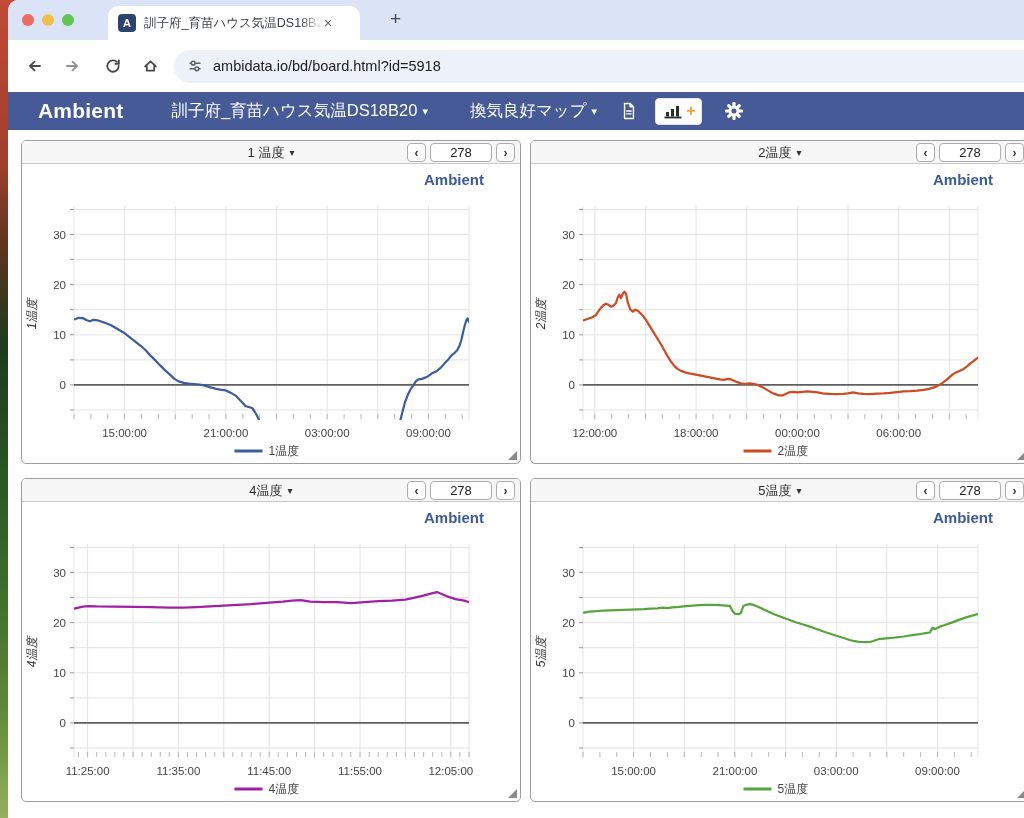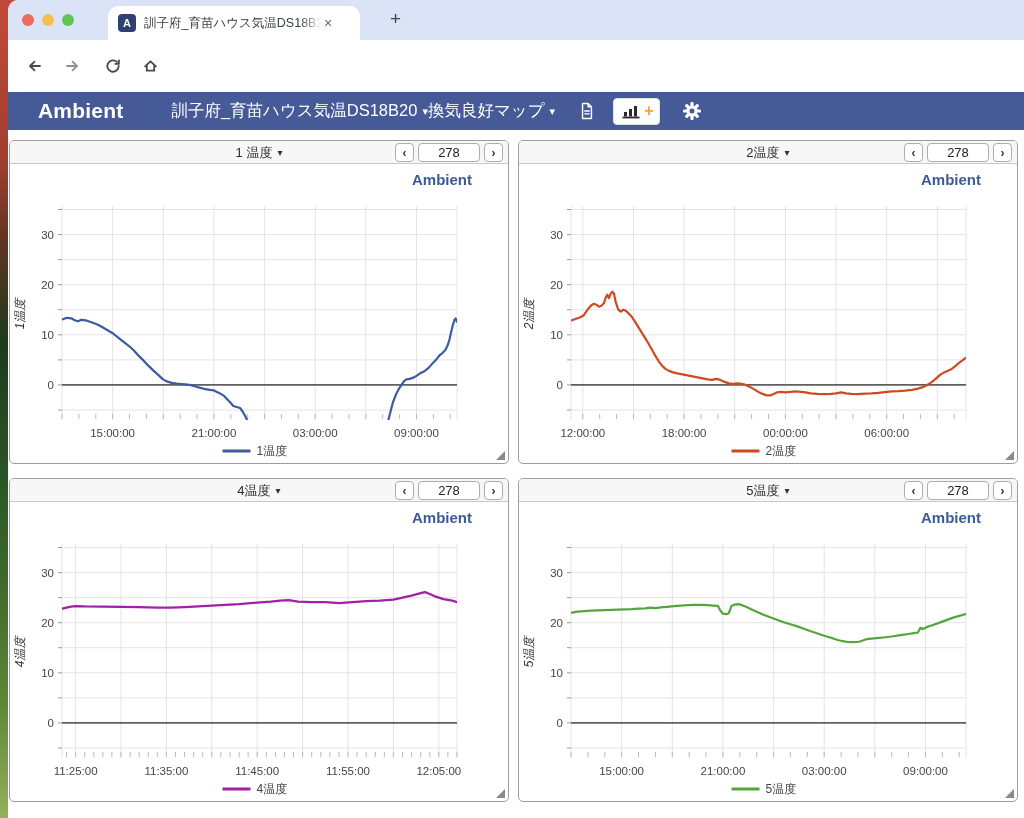--- a/index.html
+++ b/index.html
@@ -33,29 +33,29 @@
     display:flex; align-items:center; min-width:0; }
   .omnibox svg { flex:none; margin-left:13px; }
   .url-text { margin-left:10px; font-size:14.5px; color:#202124; white-space:nowrap; }
 
   
   .navbar { height:38px; background:#455a96; display:flex; align-items:center; flex:none; color:#fff; }
   .brand { font-size:21px; font-weight:bold; margin-left:30px; letter-spacing:.2px; }
   .menu { font-size:16.5px; display:flex; align-items:center; gap:5px; }
   .menu .caret { font-size:11px; }
   .menu-channel { margin-left:48px; }
-  .menu-map { }
+  .menu-map { margin-left:42px; }
   .icon-btn { margin-left:24px; display:flex; align-items:center; }
   .chart-add-btn { margin-left:18px; background:#fdfdfd; border:1px solid #e2e2e2; border-radius:4px;
     height:27px; padding:0 6px; display:flex; align-items:center; }
   .chart-add-btn .plus { color:#f2a33c; font-weight:800; font-size:16px; margin-left:2px; line-height:1; }
   .gear-btn { margin-left:22px; display:flex; align-items:center; }
 
   
-  .content { flex:1; background:#fff; padding:10px 6px 0 1px; }
+  .content { flex:1; background:#fff; padding:10px 6px 0 13px; }
   .grid { display:grid; grid-template-columns:500px 500px; grid-auto-rows:324px; column-gap:9px; row-gap:14px; }
   .panel { border:1px solid #9e9e9e; border-radius:5px; background:#fff; display:flex; flex-direction:column; overflow:hidden; }
   .panel-header { height:23px; background:#f7f7f7; border-bottom:1px solid #c9c9c9; position:relative; flex:none; }
   .panel-title { position:absolute; left:0; right:0; top:0; height:23px; display:flex; align-items:center;
     justify-content:center; gap:5px; font-size:13px; color:#2a2a2a; }
   .panel-title .caret { font-size:10px; color:#333; }
   .stepper { position:absolute; right:5px; top:2px; display:flex; align-items:center; gap:4px; }
   .step-btn { width:19px; height:19px; background:#fff; border:1px solid #adadad; border-radius:4px;
     font-size:12px; font-weight:bold; color:#333; line-height:1; display:flex; align-items:center; justify-content:center; padding:0; }
   .step-input { width:62px; height:19px; border:1px solid #adadad; border-radius:4px; text-align:center;
@@ -99,20 +99,31 @@
     <div class="nav-btn" style="margin-left:12px">
       <svg width="17" height="16" viewBox="0 0 16 16">
         <path d="M14.2 8a5.7 5.7 0 1 1-1.7-4.05"></path>
           <path d="M14.4 2.4v3.5h-3.5"></path>
         </svg>
     </div>
     <div class="nav-btn" style="margin-left:10px">
       <svg width="17" height="16" viewBox="0 0 16 16">
         <path d="M2.6 8.3 8 3.3l5.4 5M4.3 7.4v5.3h7.4V7.4"></path>
         </svg>
+    </div>
+    <div class="omnibox">
+      <svg width="16" height="16" viewBox="0 0 16 16">
+        <g stroke="#5f6368" stroke-width="1.5" fill="#edf1fa">
+          <line x1="2.5" y1="5.2" x2="13.5" y2="5.2"></line>
+            <circle cx="6.2" cy="5.2" r="1.9"></circle>
+          <line x1="2.5" y1="10.8" x2="13.5" y2="10.8"></line>
+            <circle cx="9.8" cy="10.8" r="1.9"></circle>
+        </g>
+      </svg>
+      <span class="url-text">ambidata.io/bd/board.html?id=5918</span>
     </div>
   </div>
 
   <div class="navbar">
     <span class="brand">Ambient</span>
     <span class="menu menu-channel">
       <span>訓子府_育苗ハウス気温DS18B20</span>
       <span class="caret">▾</span>
     </span>
     <span class="menu menu-map">

